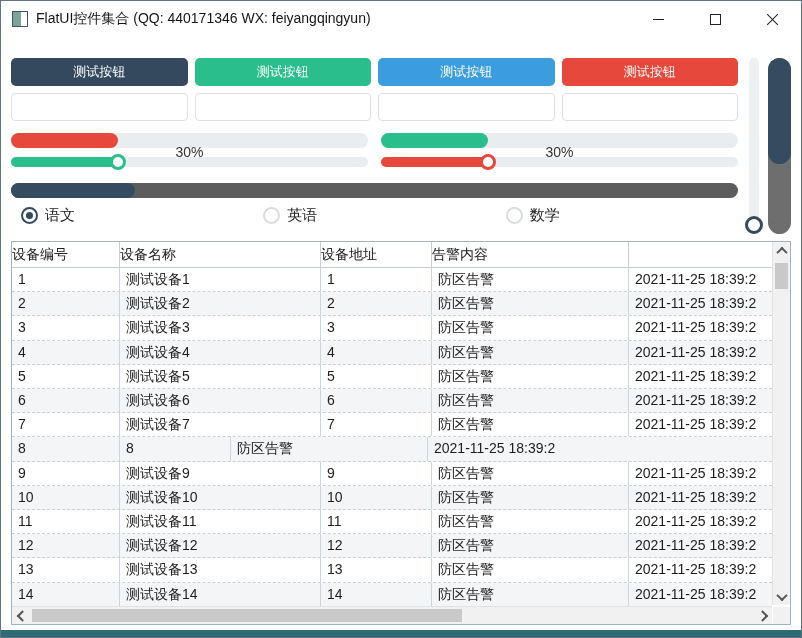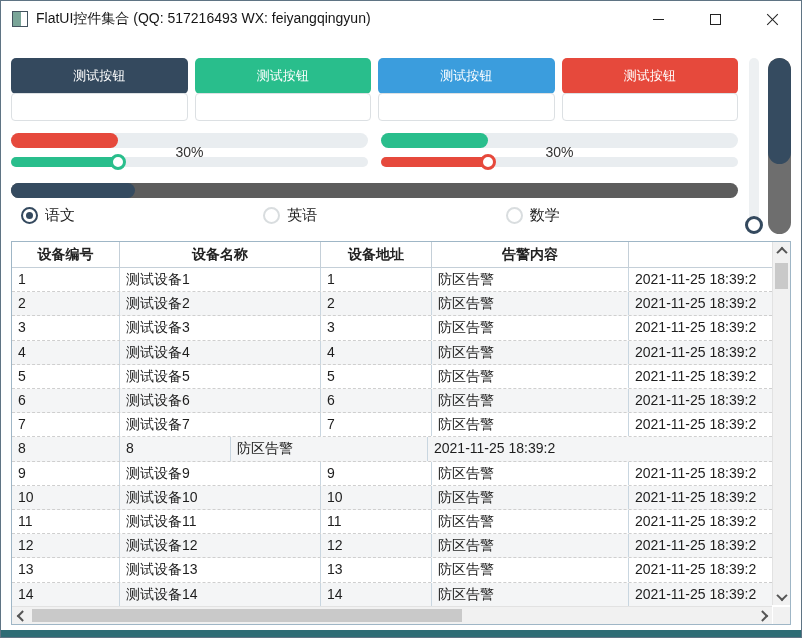--- a/index.html
+++ b/index.html
@@ -13,21 +13,21 @@
   .win-btn{width:57px;height:36px;display:flex;align-items:center;justify-content:center;cursor:pointer;}
   .glyph-min{width:11px;height:1px;background:#222;}
   .glyph-max{width:9px;height:9px;border:1px solid #222;}
   .glyph-close{position:relative;width:13px;height:13px;}
   .glyph-close::before,.glyph-close::after{content:"";position:absolute;left:-1px;top:6px;width:15px;height:1px;background:#222;}
   .glyph-close::before{transform:rotate(45deg);}
   .glyph-close::after{transform:rotate(-45deg);}
 
   
   .btn-row{position:absolute;left:10px;top:57px;width:727px;display:flex;gap:7px;}
-  .flat-btn{flex:1;height:36px;border:none;border-radius:5px;color:#fff;font-size:13px;font-family:inherit;cursor:pointer;}
+  .flat-btn{flex:1;height:28px;border:none;border-radius:5px;color:#fff;font-size:13px;font-family:inherit;cursor:pointer;}
   .input-row{position:absolute;left:10px;top:92px;width:727px;display:flex;gap:7px;}
   .flat-input{flex:1;height:26px;border:1px solid #dce0e3;border-radius:4px;background:#fff;font-size:13px;padding:0 6px;min-width:0;}
 
   .progress-row{position:absolute;left:10px;top:132px;width:727px;display:flex;gap:13px;}
   .pbar{position:relative;flex:1;height:15px;background:#e9edf0;border-radius:8px;}
   .pbar .fill{position:absolute;left:0;top:0;height:100%;border-radius:8px;}
   .pbar .plabel{position:absolute;inset:0;text-align:center;font-size:14px;line-height:15px;color:#333;margin-top:12px;}
 
   .slider-row{position:absolute;left:10px;top:150px;width:727px;display:flex;gap:13px;}
   .slider{position:relative;flex:1;height:22px;}
@@ -50,21 +50,21 @@
 
   
   .v-slider{position:absolute;left:748px;top:57px;width:10px;height:176px;background:#edf0f2;border-radius:5px;}
   .v-slider .vhandle{position:absolute;left:50%;bottom:0;width:18px;height:18px;background:#fff;border:3px solid #34495e;border-radius:50%;transform:translate(-50%,0);box-sizing:border-box;}
   .v-progress{position:absolute;left:767px;top:57px;width:23px;height:176px;background:#6e6e6e;border-radius:12px;overflow:hidden;}
   .v-progress .vfill{position:absolute;left:0;top:0;width:100%;background:#354b60;border-radius:12px;}
 
   
   .table{position:absolute;left:10px;top:240px;width:778px;height:382px;border:1px solid #9fb6c6;background:#fff;}
   .thead{position:absolute;left:0;top:0;width:760px;height:25px;display:flex;border-bottom:1px solid #c4cfd8;background:#fff;}
-  .hcell{box-sizing:border-box;border-right:1px solid #c4cfd8;font-size:14px;color:#222;text-align:center;line-height:25px;overflow:hidden;white-space:nowrap;font-weight:bold;}
+  .hcell{box-sizing:border-box;border-right:1px solid #c4cfd8;font-size:14px;color:#222;line-height:25px;overflow:hidden;white-space:nowrap;}
   .tbody{position:absolute;left:0;top:26px;width:760px;height:339px;overflow:hidden;}
   .trow{display:flex;height:24.21px;box-sizing:border-box;border-bottom:1px dashed #cfcfcf;background:#fff;}
   .trow.alt{background:#f4f5f6;}
   .tcell{box-sizing:border-box;border-right:1px solid #c9d6e0;font-size:14px;color:#1d1d1d;line-height:23px;padding-left:6px;overflow:hidden;white-space:nowrap;}
   .c0{width:108px;} .c1{width:201px;} .c2{width:111px;} .c3{width:197px;} .c4{width:143px;border-right:none;}
 
   
   .vscroll{position:absolute;right:0;top:0;width:17px;height:363px;background:#f1f1f1;border-left:1px solid #e2e2e2;}
   .vscroll .arrow{position:absolute;left:0;width:17px;height:17px;display:flex;align-items:center;justify-content:center;cursor:pointer;}
   .vscroll .thumb{position:absolute;left:2px;top:21px;width:13px;height:26px;background:#c9c9c9;cursor:pointer;}
@@ -80,21 +80,21 @@
 
   .bottom-strip{position:absolute;left:0;bottom:0;width:100%;height:7px;background:#2e6c75;}
 </style>
 </head>
 <body>
 
 <div class="window">
 
   <div class="titlebar">
     <div class="app-icon"></div>
-    <div class="title-text">FlatUI控件集合 (QQ: 517216493 WX: feiyangqingyun)</div>
+    <div class="title-text">FlatUI控件集合 (QQ: 440171346 WX: feiyangqingyun)</div>
     <div class="win-controls">
       <div class="win-btn">
           <span class="glyph-min"></span>
         </div>
       <div class="win-btn">
           <span class="glyph-max"></span>
         </div>
       <div class="win-btn">
           <span class="glyph-close"></span>
         </div>

